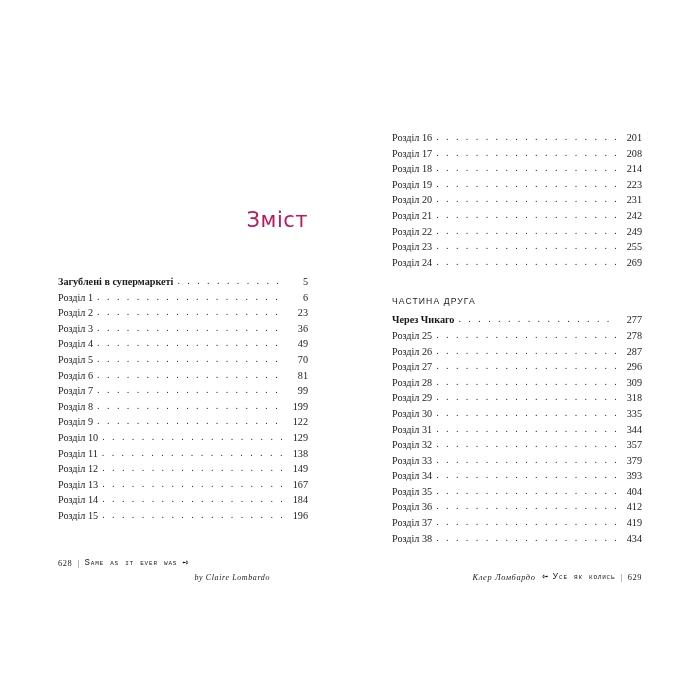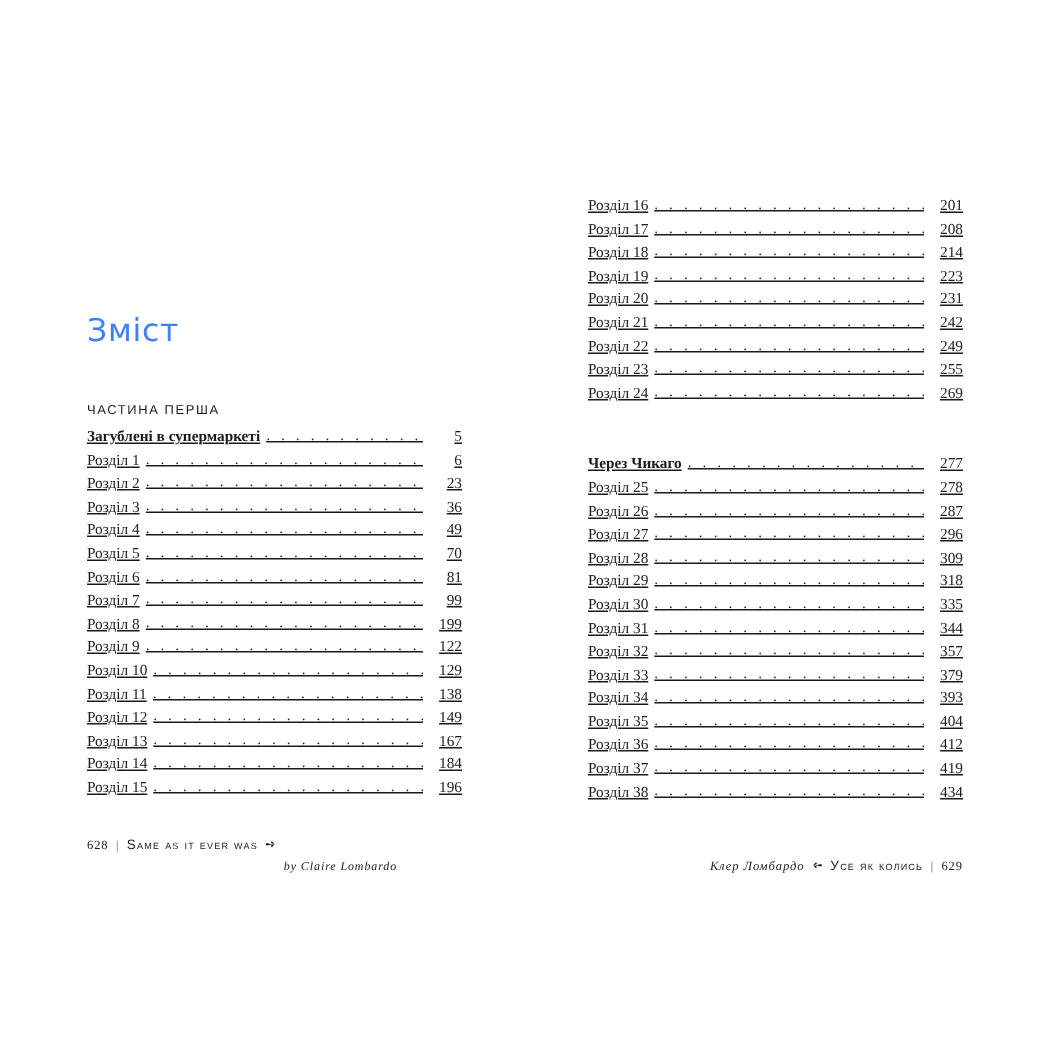--- a/index.html
+++ b/index.html
@@ -31,24 +31,24 @@
   .page-left {
     padding: 130px 42px 0 58px;
   }
   .page-right {
     padding: 130px 58px 0 42px;
   }
   .toc-title {
     font-family: "DejaVu Sans", sans-serif;
     font-size: 21px;
     font-weight: 400;
-    text-align: left;
+    text-align: right;
     letter-spacing: 0.5px;
     margin: 78px 0 0 0;
-    color: #3b82f6;
+    color: #be185d;
   }
   .part-heading {
     font-family: "Liberation Sans", sans-serif;
     font-size: 8.6px;
     letter-spacing: 1.1px;
     text-transform: uppercase;
     margin: 0;
     color: #1a1a1a;
   }
   .section-block {
@@ -59,21 +59,20 @@
     margin: 0;
     padding: 0;
   }
   .toc-row {
     display: flex;
     align-items: flex-start;
     font-size: 10.2px;
     line-height: 15.6px;
     color: #1a1a1a;
     white-space: nowrap;
-    text-decoration: underline;
   }
   .toc-row.bold .toc-label {
     font-weight: bold;
   }
   .toc-label {
     flex: 0 0 auto;
     padding-right: 4px;
   }
   .toc-dots {
     flex: 1 1 auto;
@@ -115,21 +114,21 @@
   }
   .folio {
     font-family: "Liberation Serif", serif;
     font-size: 8.4px;
   }
   .sep {
     color: #555;
     font-size: 8px;
   }
   .book-title {
-    font-family: Liberation Sans, sans-serif;
+    font-family: Liberation Mono, monospace;
     font-variant: small-caps;
     font-size: 9px;
     letter-spacing: 0.8px;
   }
   .byline {
     font-family: "Liberation Serif", serif;
     font-style: italic;
     font-size: 8px;
     margin-top: 29px;
   }
@@ -149,21 +148,20 @@
 
 <div class="spread">
 
   <div class="page page-left">
     <div class="toc-title">Зміст</div>
 
     <div class="spacer-lg"></div>
     <div class="spacer-md"></div>
 
     <div class="section-block">
-      <div class="part-heading">ЧАСТИНА ПЕРША</div>
       <div class="spacer-sm"></div>
       <ul class="toc-list">
 
         <li class="toc-row bold">
           <span class="toc-label">Загублені в супермаркеті</span>
           <span class="toc-dots">. . . . . . . . . . . . . . . . . . . . . . . . . . . .</span>
           <span class="toc-page">5</span>
         </li>
 
         <li class="toc-row">
@@ -324,20 +322,21 @@
         <span class="toc-label">Розділ 24</span>
         <span class="toc-dots">. . . . . . . . . . . . . . . . . . . . . . . . . . . . . . . . . . . .</span>
         <span class="toc-page">269</span>
       </li>
 
     </ul>
 
     <div class="spacer-lg"></div>
 
     <div class="section-block">
+      <div class="part-heading">ЧАСТИНА ДРУГА</div>
       <div class="spacer-sm"></div>
       <ul class="toc-list">
 
         <li class="toc-row bold">
           <span class="toc-label">Через Чикаго</span>
           <span class="toc-dots">. . . . . . . . . . . . . . . . . . . . . . . . . . . . . . . . . . . .</span>
           <span class="toc-page">277</span>
         </li>
 
         <li class="toc-row">

